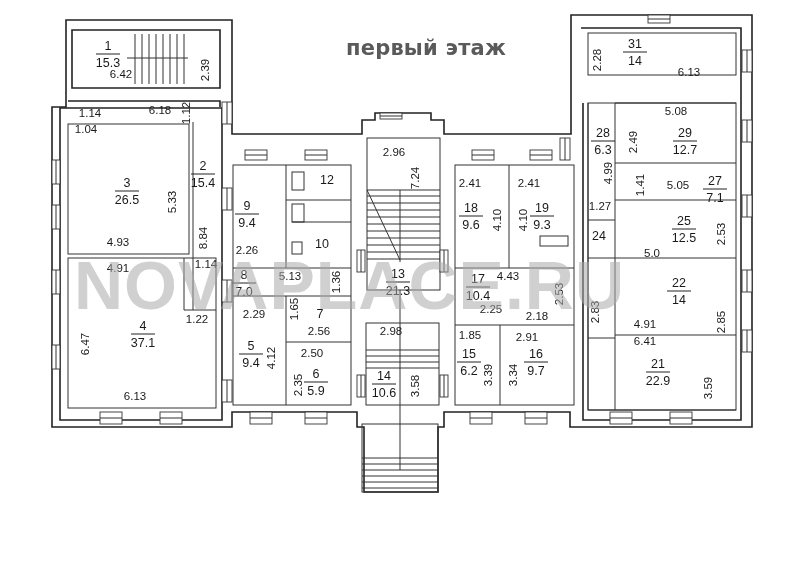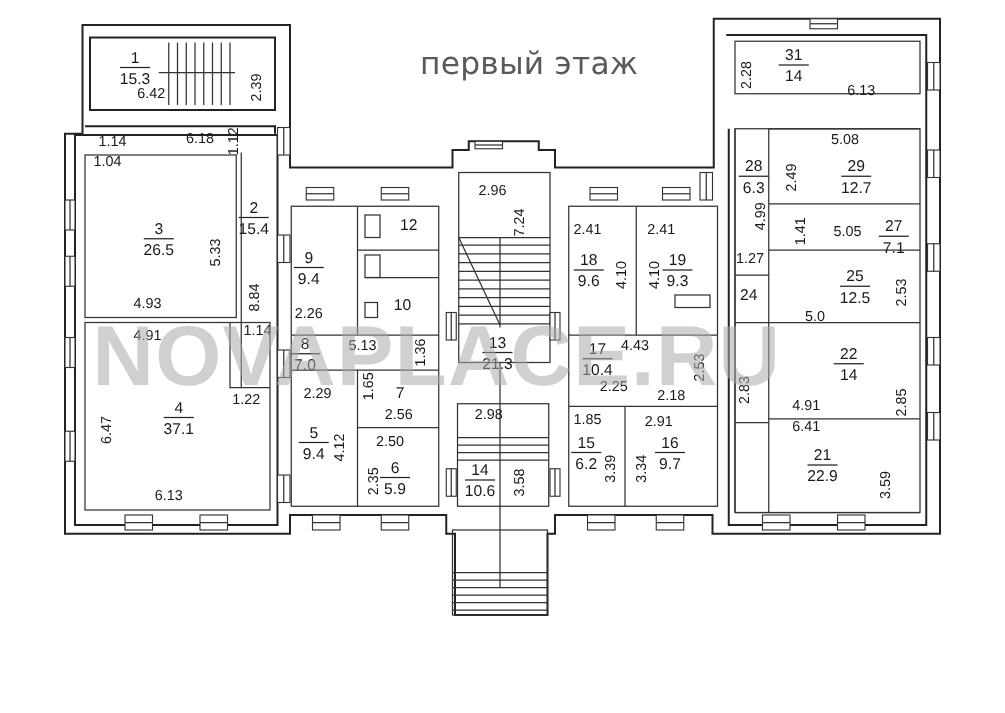--- a/index.html
+++ b/index.html
@@ -3,21 +3,21 @@
 <meta charset="utf-8">
 <style>
   html,body{margin:0;padding:0;background:#fff;}
   body{width:804px;height:570px;position:relative;overflow:hidden;font-family:"Liberation Sans",sans-serif;}
   #plan{position:absolute;left:0;top:0;}
   .wall{fill:none;stroke:#222;stroke-width:1.6;}
   .thin{fill:none;stroke:#333;stroke-width:1;}
   .win{fill:#fff;stroke:#333;stroke-width:0.9;}
   .lbl{font-family:"Liberation Sans",sans-serif;font-size:11.5px;fill:#1a1a1a;}
   .num{font-family:"Liberation Sans",sans-serif;font-size:12.5px;fill:#1a1a1a;}
-  .title{position:absolute;left:336px;top:36px;font-family:"DejaVu Sans",sans-serif;font-size:25px;color:#5a5a5a;letter-spacing:0.2px;}
+  .title{position:absolute;left:346px;top:36px;font-family:"DejaVu Sans",sans-serif;font-size:21px;color:#5a5a5a;letter-spacing:0.2px;font-weight:bold;}
   .wm{position:absolute;left:74px;top:246px;font-family:Liberation Sans, sans-serif;font-weight:bold;font-size:68px;color:rgba(170,170,170,0.55);letter-spacing:1px;pointer-events:none;white-space:nowrap;}
 </style>
 </head>
 <body>
 
 <div class="title">первый этаж</div>
 
 <svg id="plan" width="804" height="570" viewBox="0 0 804 570">
 
   <g>

